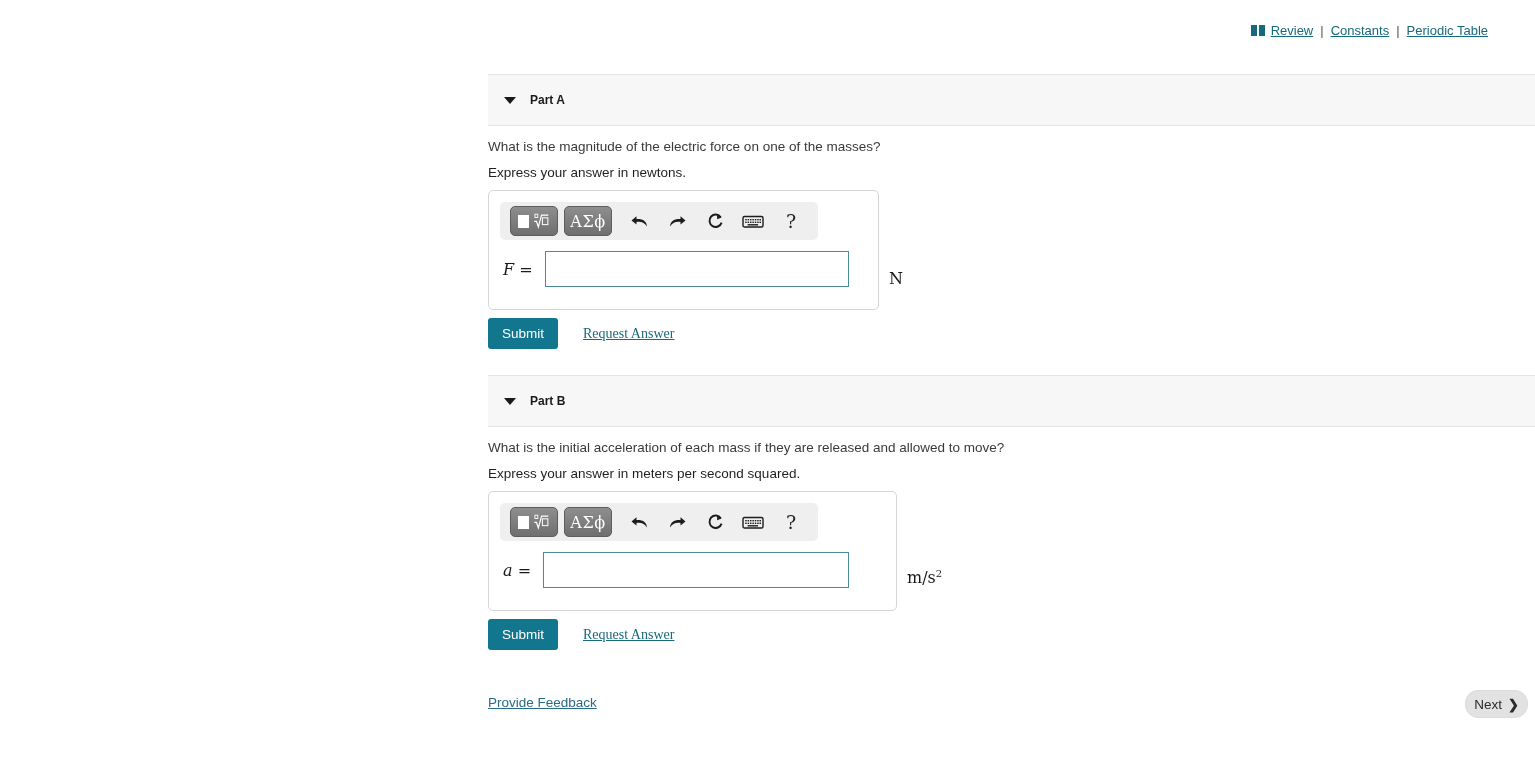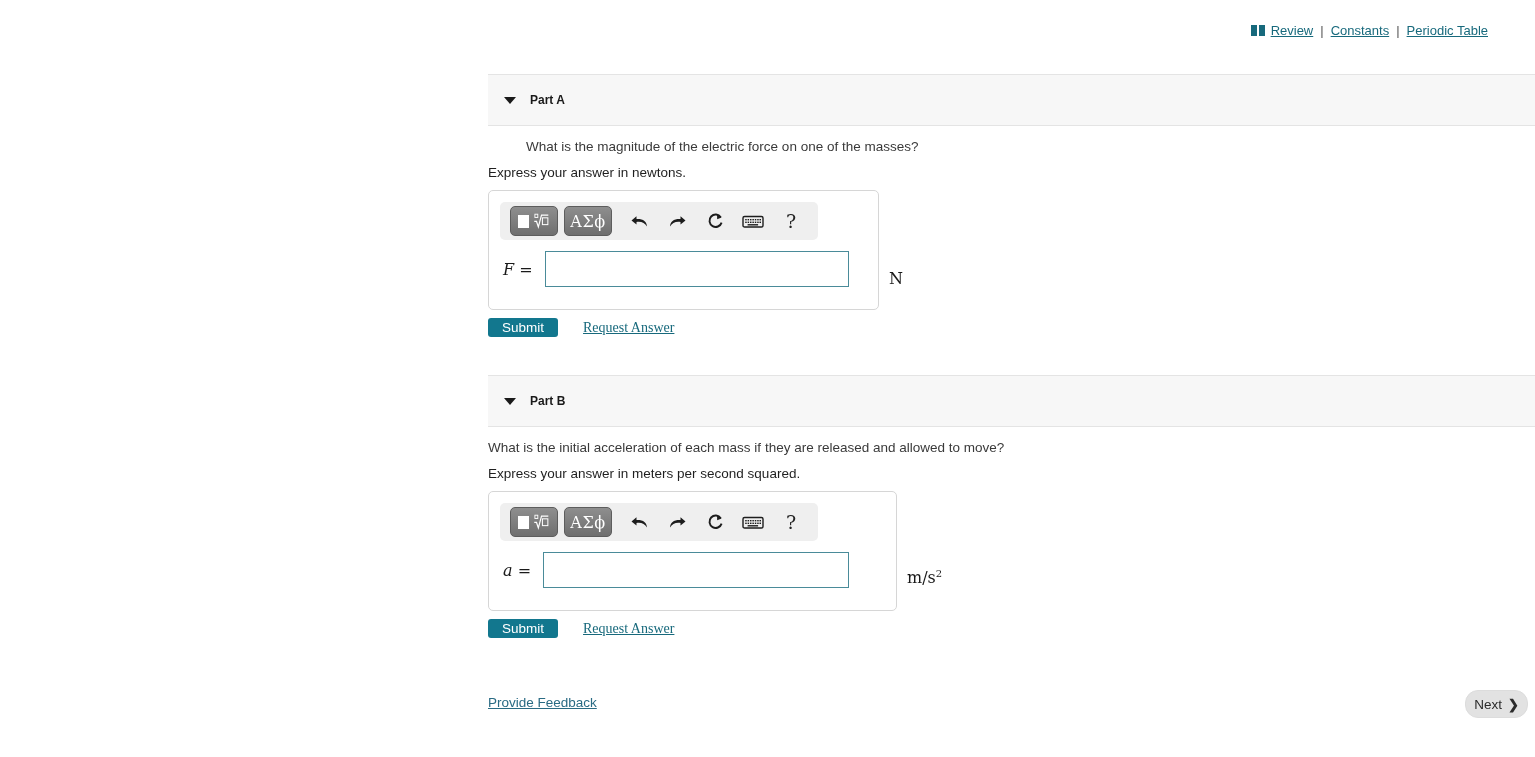--- a/index.html
+++ b/index.html
@@ -137,21 +137,21 @@
   .ans-unit sup { font-size: 10px; vertical-align: super; }
 
   
   .submit-row { position: absolute; display: flex; align-items: center; }
   .submit-btn {
     background: #12778e;
     color: #ffffff;
     border: none;
     border-radius: 3px;
     font-size: 13.5px;
-    height: 19px;
+    height: 31px;
     padding: 1px 14px;
     cursor: pointer;
     font-family: "Liberation Sans", sans-serif;
   }
   .req-link {
     color: #17697c; text-decoration: underline; font-size: 14px;
     margin-left: 25px; cursor: pointer; font-family: Liberation Serif, serif;
   }
 
   
@@ -193,21 +193,21 @@
       <a class="toplink" href="#">Constants</a>
       <span class="tl-sep">|</span>
       <a class="toplink" href="#">Periodic Table</a>
     </div>
 
     <div class="part-header" style="top:74px;">
       <span class="caret"></span>
       <span class="part-title">Part A</span>
     </div>
 
-    <div class="q-text" style="left:26px; top:139px;margin-left:38px;">What is the magnitude of the electric force on one of the masses?</div>
+    <div class="q-text" style="left:26px; top:139px;">What is the magnitude of the electric force on one of the masses?</div>
     <div class="q-express" style="left:26px; top:165px;">Express your answer in newtons.</div>
 
     <div class="answer-box" style="left:26px; top:190px; width:391px; height:120px;">
 
       <div class="toolbar">
         <div class="tb-btn math">
           <span class="sq"></span>
           <svg width="20" height="20" viewBox="0 0 20 20">
             <path d="M2.5,10.5 L5,10.5 L7,16.5 L10.5,3.5 L18,3.5" fill="none" stroke="#ffffff" stroke-width="1.3"></path>
             <rect x="11.5" y="6.5" width="6" height="7.5" fill="none" stroke="#ffffff" stroke-width="1.1"></rect>

